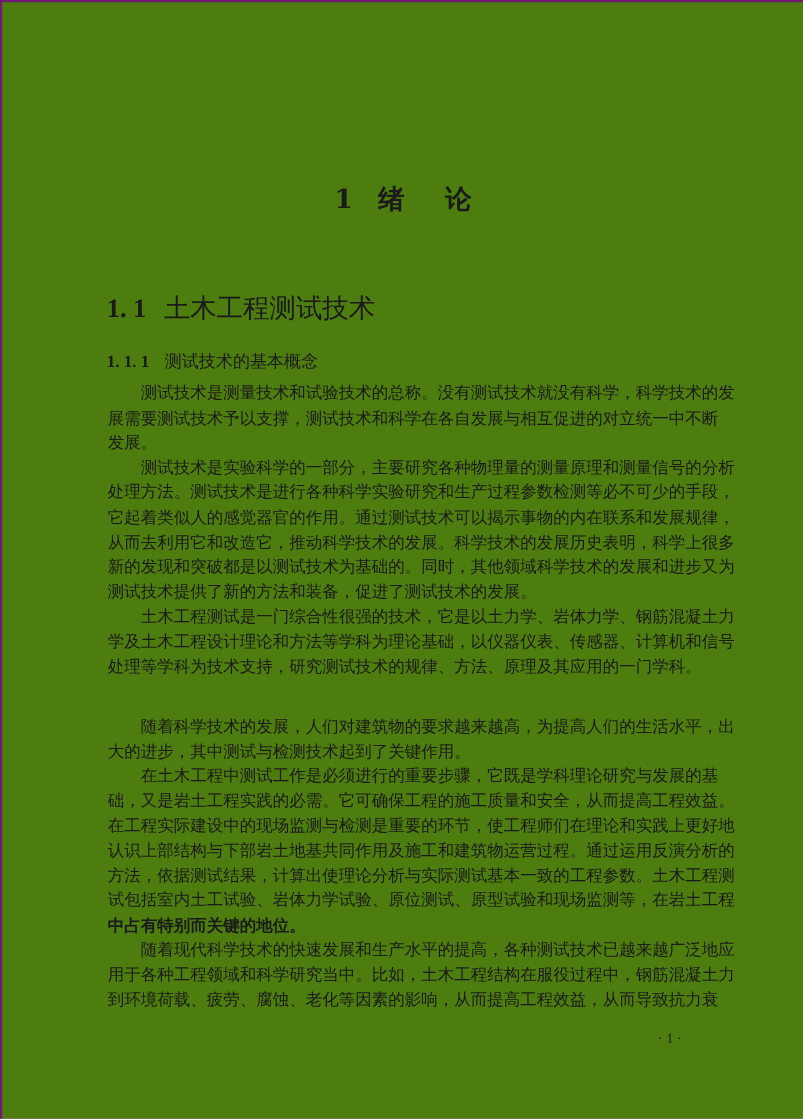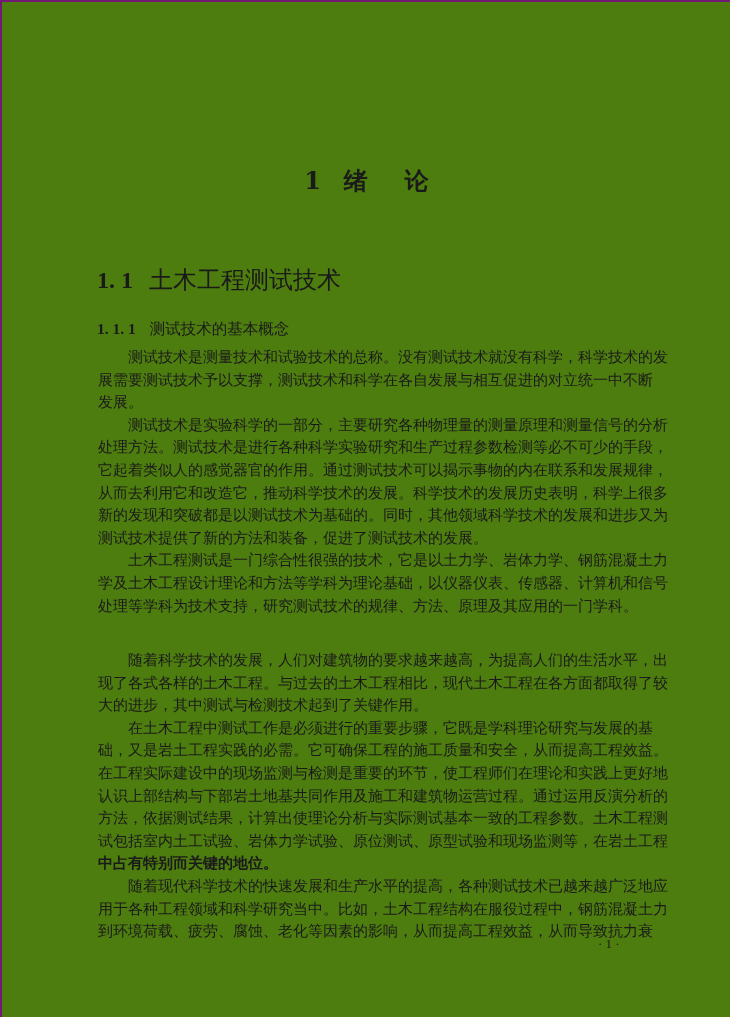--- a/index.html
+++ b/index.html
@@ -77,21 +77,20 @@
         <span class="ln" style="text-indent: 30px;">土木工程测试是一门综合性很强的技术，它是以土力学、岩体力学、钢筋混凝土力</span>
         <span class="ln" style="text-indent: 0px;">学及土木工程设计理论和方法等学科为理论基础，以仪器仪表、传感器、计算机和信号</span>
         <span class="ln last" style="text-indent: 0px;">处理等学科为技术支持，研究测试技术的规律、方法、原理及其应用的一门学科。</span>
       </div>
     </div>
 
 
   <div class="body-block" style="top:647px;" id="block-112">
       <div class="para">
         <span class="ln" style="text-indent: 30px;">随着科学技术的发展，人们对建筑物的要求越来越高，为提高人们的生活水平，出</span>
-        <span class="ln" style="text-indent: 0px;">现了各式各样的土木工程。与过去的土木工程相比，现代土木工程在各方面都取得了较</span>
         <span class="ln last" style="text-indent: 0px;">大的进步，其中测试与检测技术起到了关键作用。</span>
       </div>
       <div class="para">
         <span class="ln" style="text-indent: 30px;">在土木工程中测试工作是必须进行的重要步骤，它既是学科理论研究与发展的基</span>
         <span class="ln" style="text-indent: 0px;">础，又是岩土工程实践的必需。它可确保工程的施工质量和安全，从而提高工程效益。</span>
         <span class="ln" style="text-indent: 0px;">在工程实际建设中的现场监测与检测是重要的环节，使工程师们在理论和实践上更好地</span>
         <span class="ln" style="text-indent: 0px;">认识上部结构与下部岩土地基共同作用及施工和建筑物运营过程。通过运用反演分析的</span>
         <span class="ln" style="text-indent: 0px;">方法，依据测试结果，计算出使理论分析与实际测试基本一致的工程参数。土木工程测</span>
         <span class="ln" style="text-indent: 0px;">试包括室内土工试验、岩体力学试验、原位测试、原型试验和现场监测等，在岩土工程</span>
         <span class="ln last" style="text-indent: 0px; font-weight: bold;">中占有特别而关键的地位。</span>

